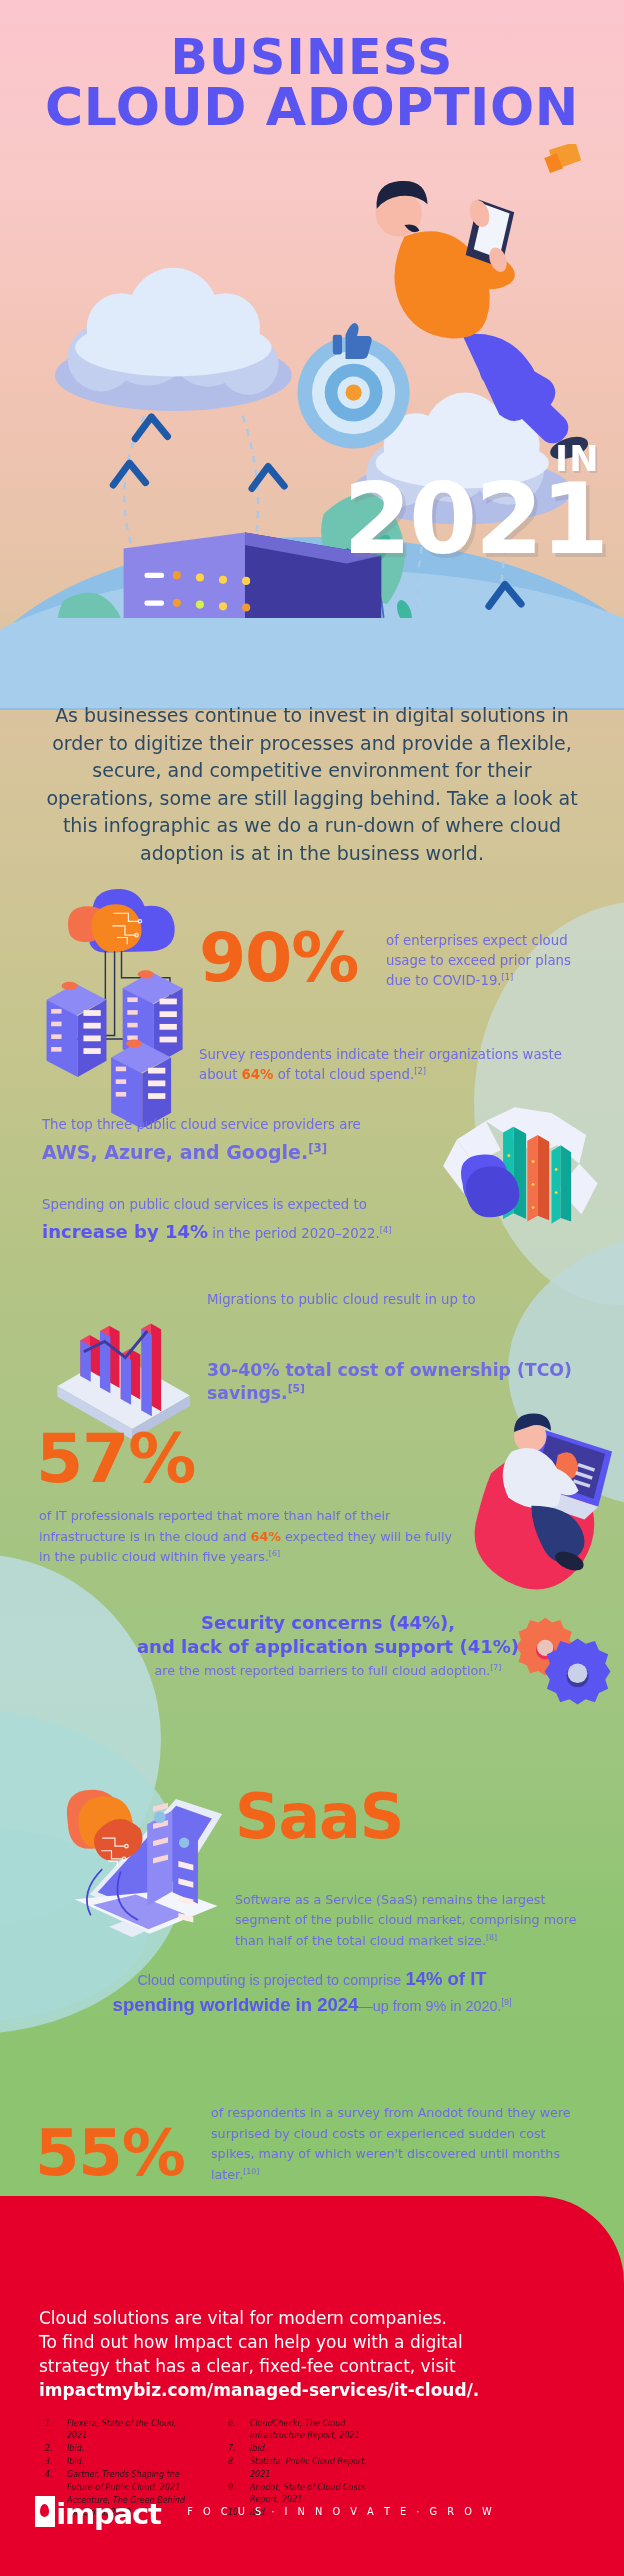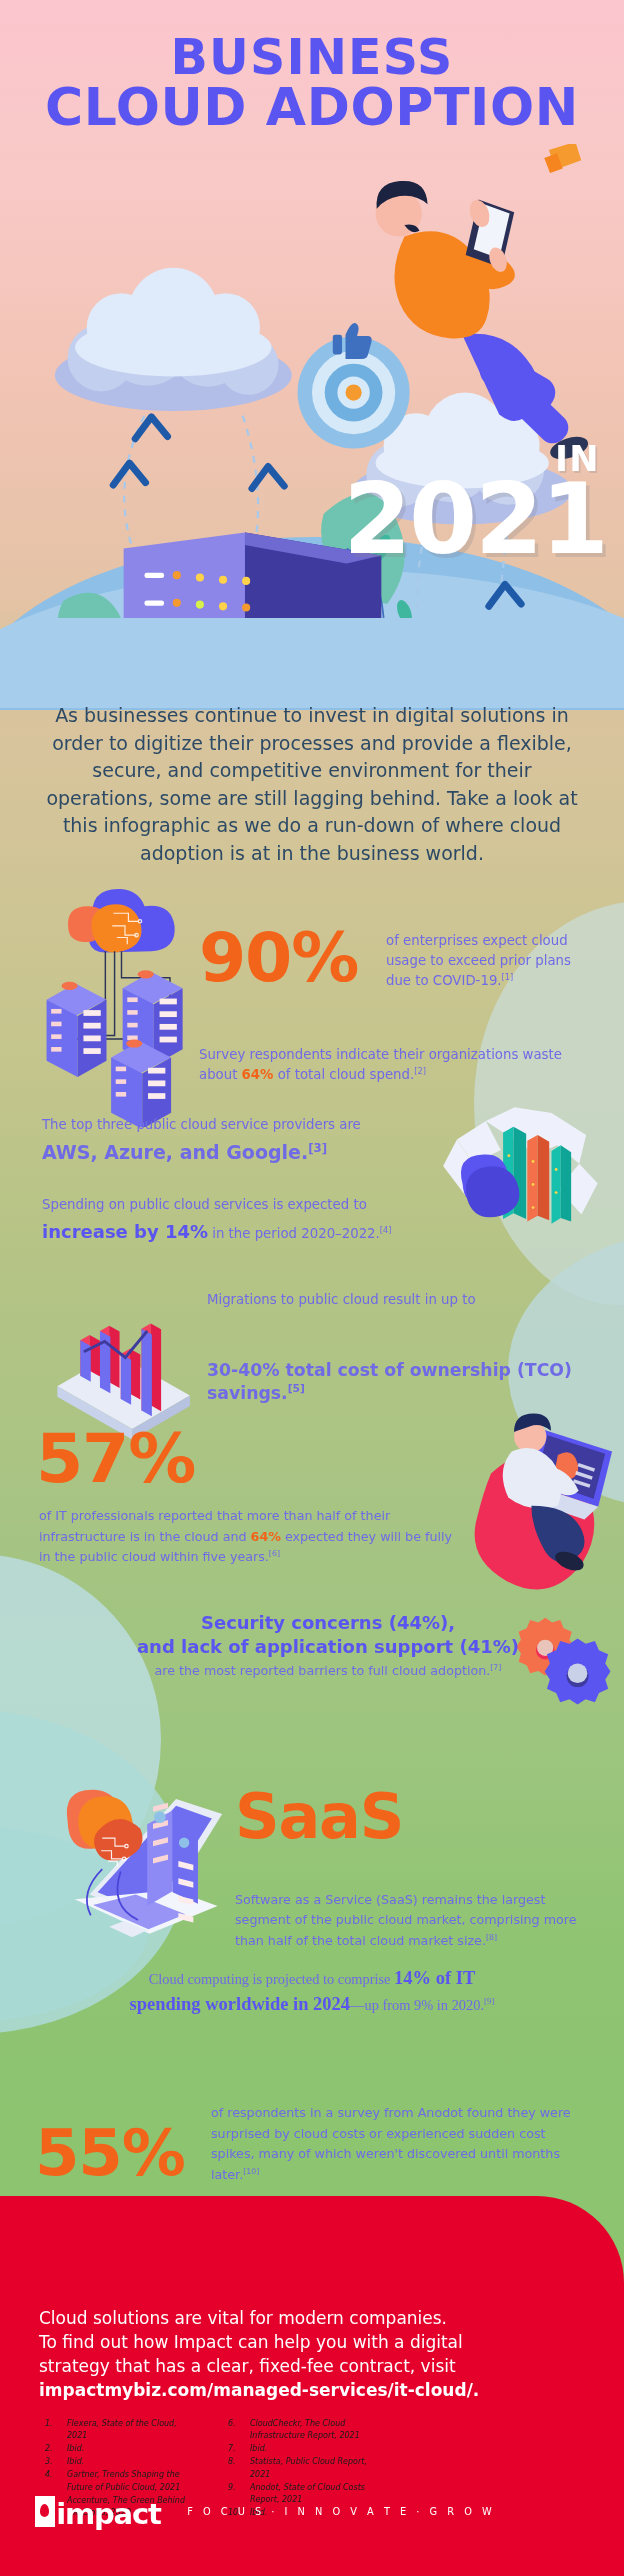--- a/index.html
+++ b/index.html
@@ -146,21 +146,21 @@
 
   
   #ssaas { left:0; top:1780px; width:624px; }
   #ssaas .big { position:absolute; left:235px; top:0; font-size:62px;
                 font-family:"DejaVu Sans", sans-serif; font-weight:bold;
                 color:#f26419; letter-spacing:-1.2px; }
   #ssaas .t { position:absolute; left:235px; top:110px; width:364px; font-size:12.7px; line-height:1.6; }
 
   
   #s14 { left:0; top:1966px; width:624px; text-align:center; }
-  #s14 .l { font-size:14.4px; color:#6f6ae6; font-family:Liberation Serif, serif; line-height:1.4; }
+  #s14 .l { font-size:14.4px; color:#6f6ae6; font-family:Liberation Sans, sans-serif; line-height:1.4; }
   #s14 .b { font-weight:bold; font-size:18.5px; color:#5a55f0; }
 
   
   #s55 { left:0; top:2080px; width:624px; }
   #s55 .num { position:absolute; left:35px; top:36px; font-size:64px; }
   #s55 .t { position:absolute; left:211px; top:23px; width:381px; font-size:12.7px; line-height:1.62; }
 
   
   .cta-txt {
     position:absolute; left:39px; top:2306px; width:520px;

